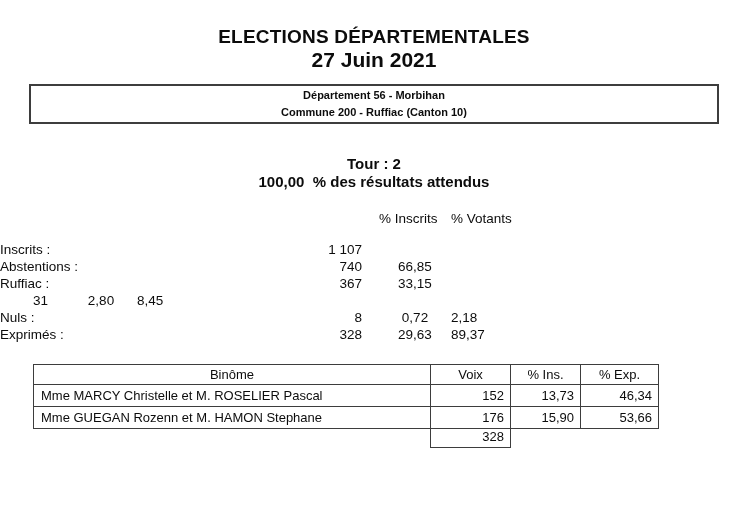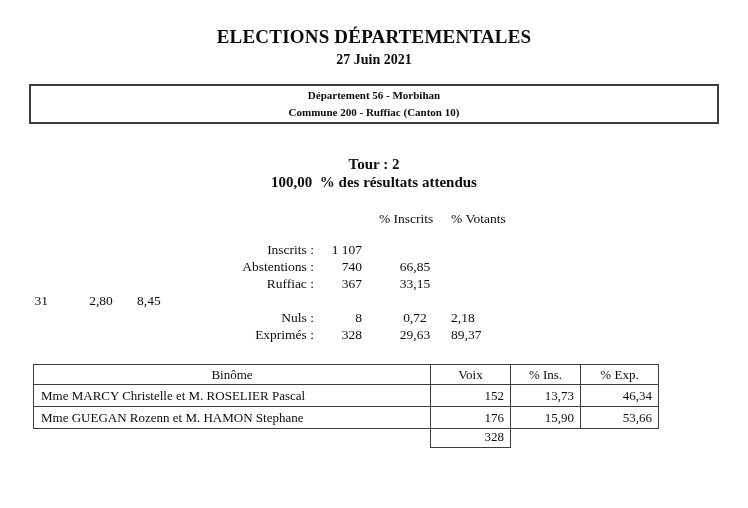--- a/index.html
+++ b/index.html
@@ -1,37 +1,37 @@
 <!DOCTYPE html>
 <html><head>
 <meta charset="utf-8">
 <style>
   html, body { margin: 0; padding: 0; background: #ffffff; }
   .page {
     position: relative;
     width: 748px;
     height: 508px;
     background: #ffffff;
-    font-family: Liberation Serif, serif;
+    font-family: Liberation Sans, sans-serif;
     color: #0c0c0c;
     overflow: hidden;
   }
   .doc-title {
     position: absolute;
     top: 27px; left: 0; width: 748px;
     text-align: center;
     font-size: 19px; font-weight: bold;
     line-height: 20px;
     letter-spacing: 0.2px;
   }
   .doc-date {
     position: absolute;
     top: 51px; left: 0; width: 748px;
     text-align: center;
-    font-size: 14px; font-weight: bold;
+    font-size: 21px; font-weight: bold;
     line-height: 17px;
   }
   .loc-box {
     position: absolute;
     left: 29px; top: 84px;
     width: 690px; height: 40px;
     box-sizing: border-box;
     border: 2px solid #3d3d3d;
     text-align: center;
     font-size: 11px; font-weight: bold;
@@ -55,21 +55,21 @@
   }
   .stats-headers { position: absolute; top: 211px; left: 0; width: 748px; font-size: 13.5px; }
   .stats-headers .h-ins { position: absolute; left: 379px; top: 0; }
   .stats-headers .h-vot { position: absolute; left: 451px; top: 0; }
   .stats {
     position: absolute;
     top: 241px; left: 0; width: 748px;
     font-size: 13.5px;
   }
   .stats-row { display: flex; height: 17px; line-height: 17px; }
-  .stats-row .lbl { width: 314px; text-align: right; }
+  .stats-row .lbl { width: 314px; }
   .stats-row .val { width: 48px;  text-align: right; }
   .stats-row .pi  { width: 72px;  text-align: center; padding-left: 17px; }
   .stats-row .pv  { width: 80px;  text-align: left; }
   .results {
     position: absolute;
     left: 33px; top: 364px;
     border-collapse: collapse;
     table-layout: fixed;
     width: 625px;
     font-size: 13px;

